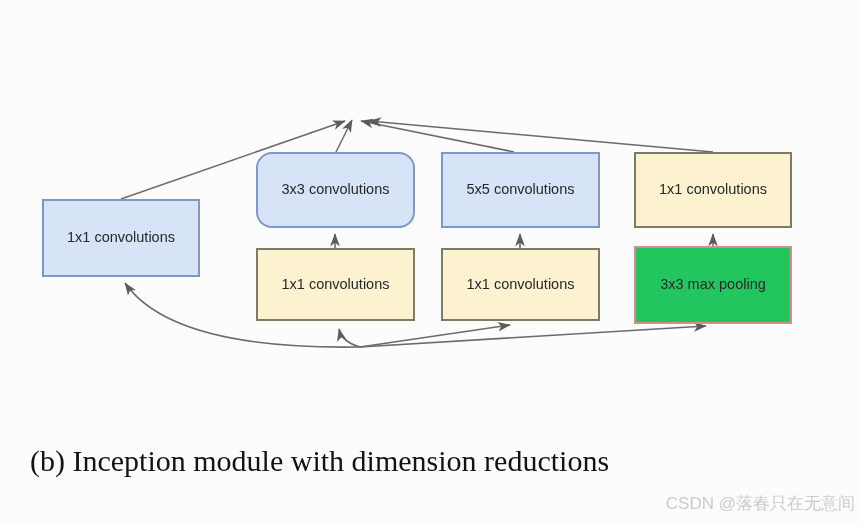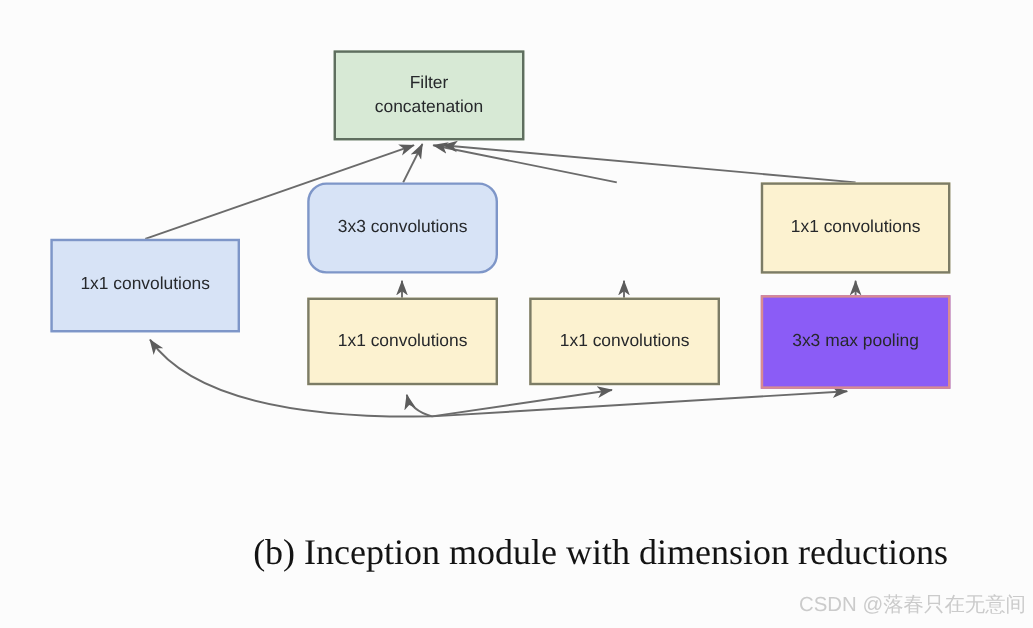--- a/index.html
+++ b/index.html
@@ -20,38 +20,38 @@
     font-size: 14.5px;
     color: #26282b;
     line-height: 1.35;
     box-sizing: border-box;
     border: 2px solid #666;
   }
   .node span { display: inline-block; max-width: 122px; }
   .node.green  { background: #d7e9d5; border-color: #5f6e5f; }
   .node.blue   { background: #d7e3f6; border-color: #7e96c8; }
   .node.yellow { background: #fcf2d0; border-color: #7c7c66; }
-  .node.pink   { background: #8b5cf6; border-color: #d98b90; }
+  .node.pink   { background: #22c55e; border-color: #d98b90; }
 
   
   #n-filter  { left: 278px; top: 42px;  width: 159px; height: 75px; }
   #n-c1left  { left: 42px;  top: 199px; width: 158px; height: 78px; }
   #n-c3      { left: 256px; top: 152px; width: 159px; height: 76px; border-radius: 16px; }
   #n-c5      { left: 441px; top: 152px; width: 159px; height: 76px; }
   #n-c1right { left: 634px; top: 152px; width: 158px; height: 76px; }
   #n-c1mid1  { left: 256px; top: 248px; width: 159px; height: 73px; }
   #n-c1mid2  { left: 441px; top: 248px; width: 159px; height: 73px; }
   #n-pool    { left: 634px; top: 246px; width: 158px; height: 78px; }
   #n-prev    { left: 278px; top: 348px; width: 159px; height: 74px; }
 
   .caption {
     position: absolute;
     left: 30px; top: 444px; width: 760px;
     z-index: 2;
-    text-align: right;
+    text-align: left;
     font-family: "Liberation Serif", serif;
     font-size: 30px;
     color: #131313;
     white-space: nowrap;
   }
   .watermark {
     position: absolute;
     right: 6px; top: 492px;
     z-index: 2;
     font-size: 17px;
@@ -82,32 +82,32 @@
     <path class="edge" d="M 360,347 L 706,326" marker-end="url(#arrow)"></path>
     <path class="edge" d="M 335,250 L 335,234" marker-end="url(#arrow)"></path>
     <path class="edge" d="M 520,250 L 520,234" marker-end="url(#arrow)"></path>
     <path class="edge" d="M 713,248 L 713,234" marker-end="url(#arrow)"></path>
     <path class="edge" d="M 121,199 L 345,121" marker-end="url(#arrow)"></path>
     <path class="edge" d="M 336,152 L 352,120" marker-end="url(#arrow)"></path>
     <path class="edge" d="M 514,152 L 361,121" marker-end="url(#arrow)"></path>
     <path class="edge" d="M 713,152 L 369,121" marker-end="url(#arrow)"></path>
   </svg>
 
-  <div id="n-filter" class="node green">
-    <span>Filter concatenation</span>
-  </div>
 
   <div id="n-c1left" class="node blue">
     <span>1x1 convolutions</span>
   </div>
 
   <div id="n-c3" class="node blue">
     <span>3x3 convolutions</span>
   </div>
 
+  <div id="n-c5" class="node blue">
+    <span>5x5 convolutions</span>
+  </div>
 
   <div id="n-c1right" class="node yellow">
     <span>1x1 convolutions</span>
   </div>
 
   <div id="n-c1mid1" class="node yellow">
     <span>1x1 convolutions</span>
   </div>
 
   <div id="n-c1mid2" class="node yellow">

